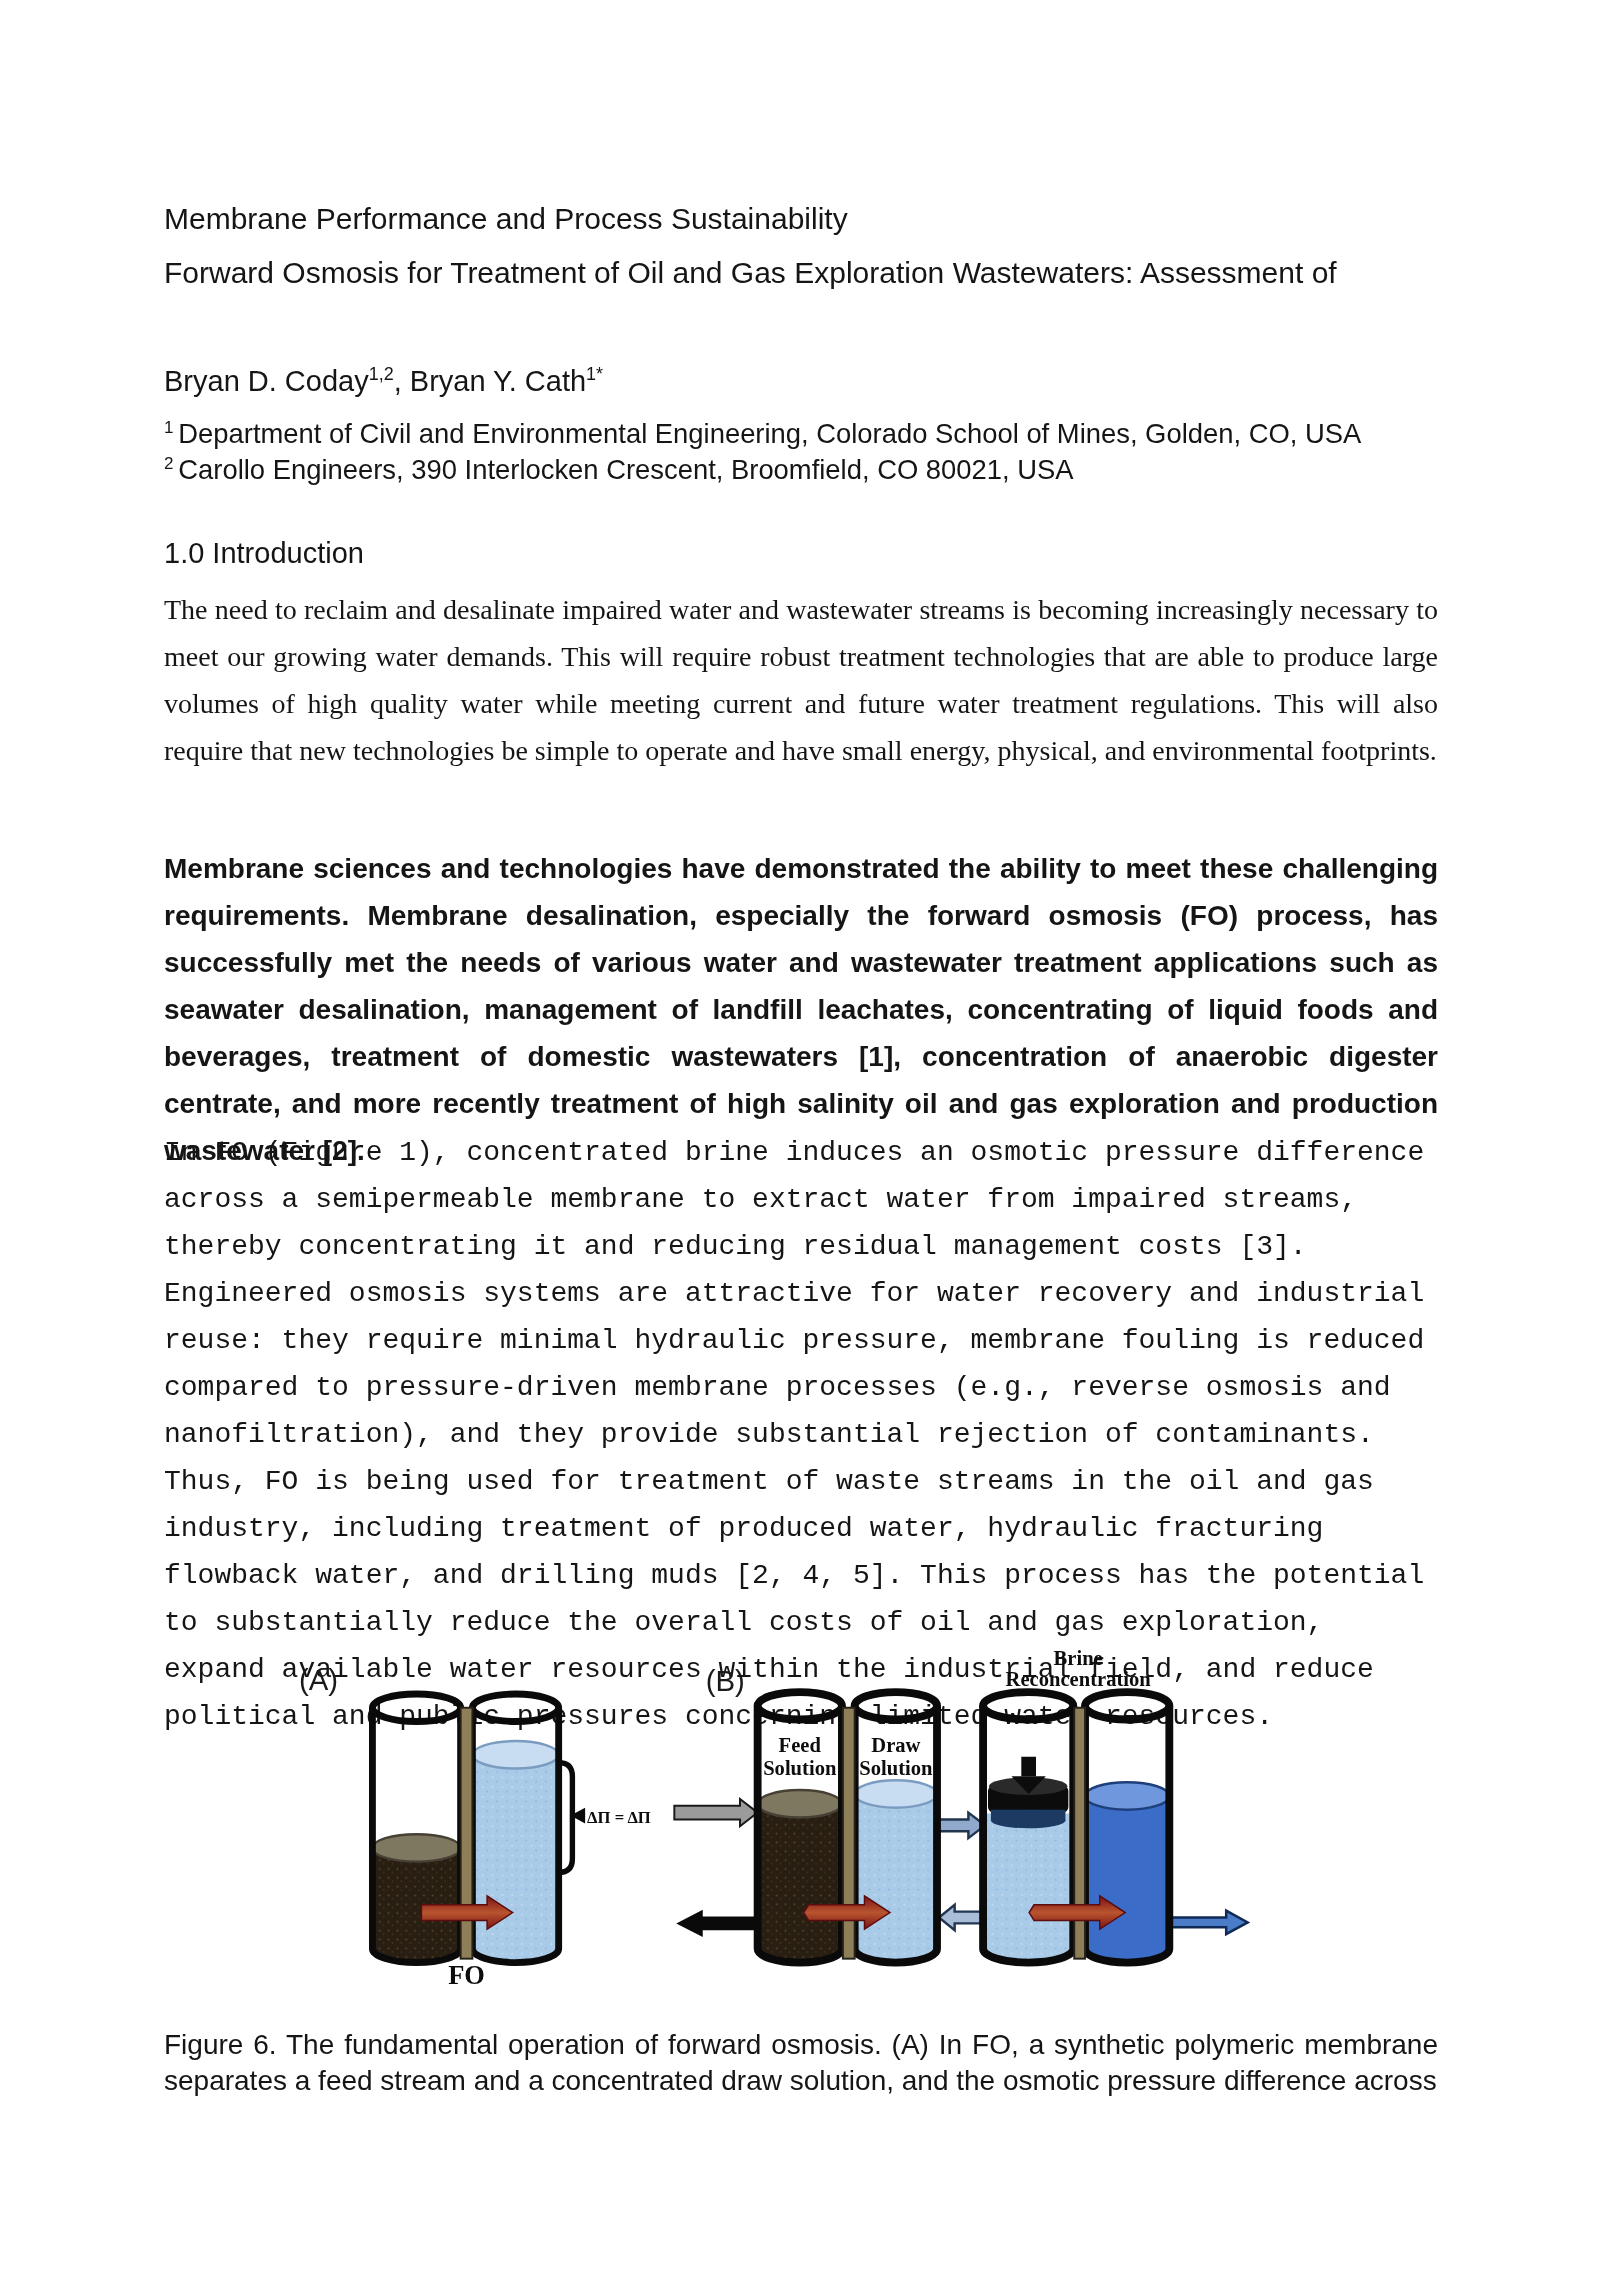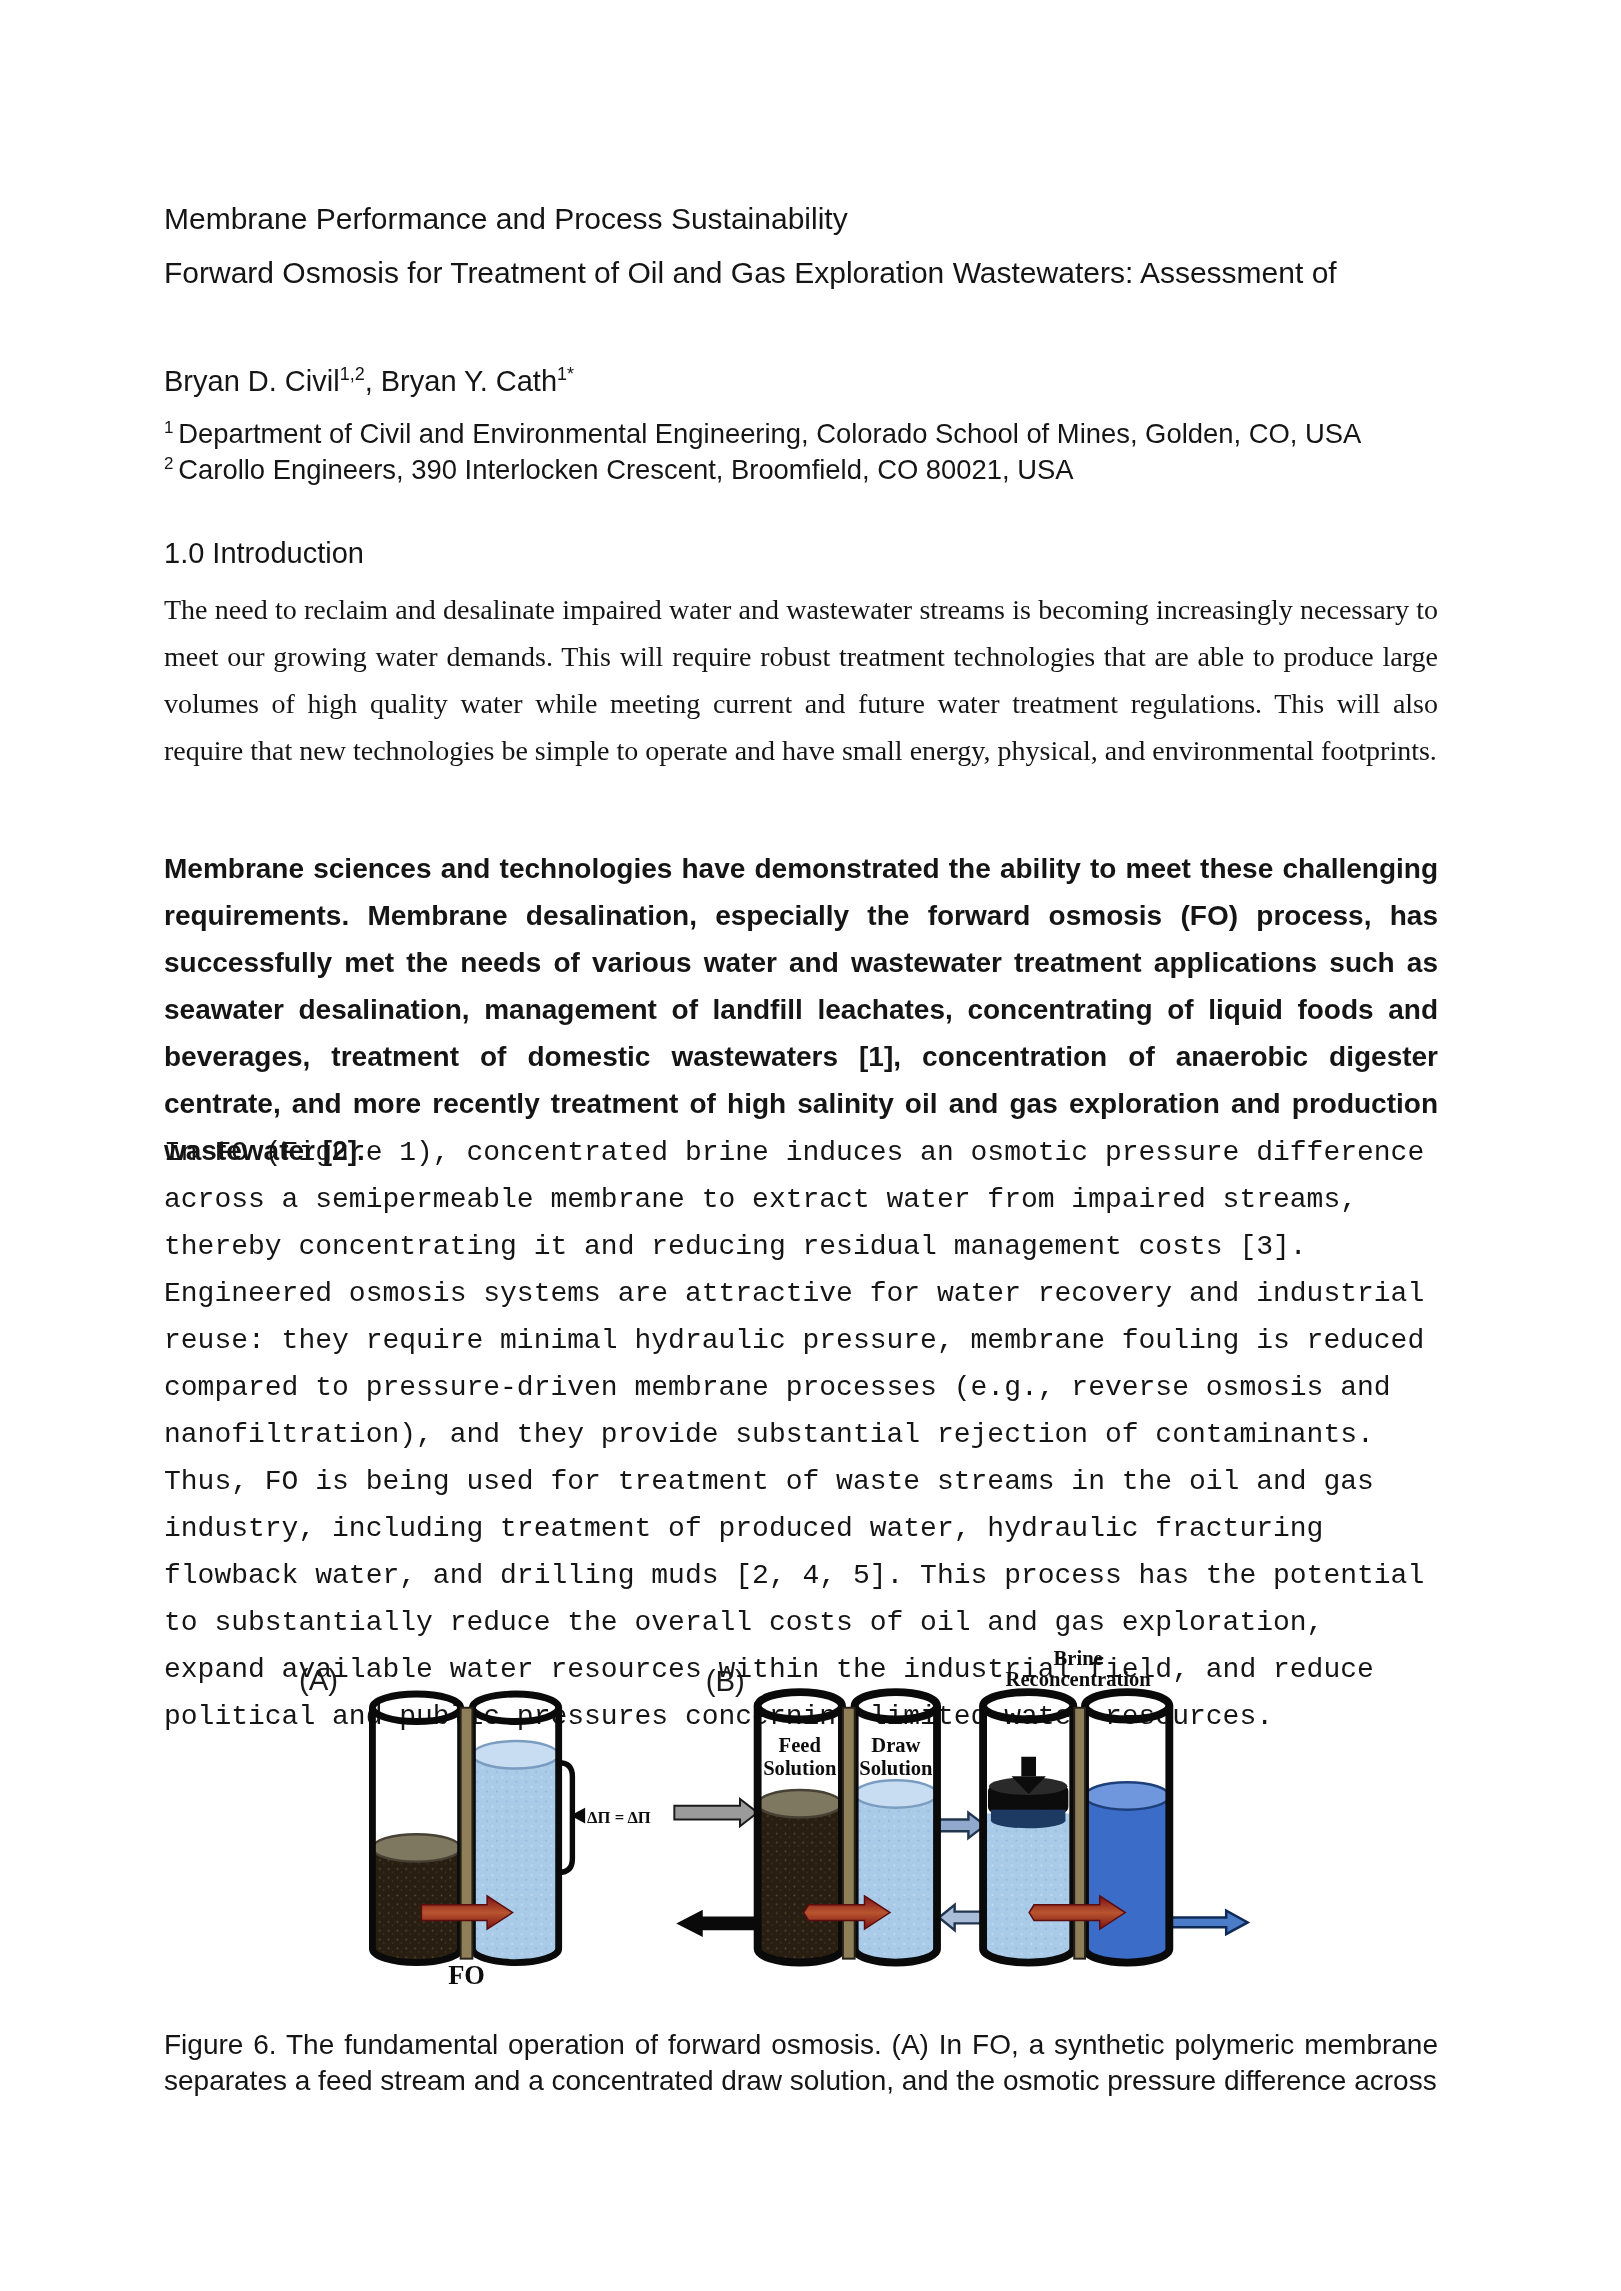--- a/index.html
+++ b/index.html
@@ -23,21 +23,21 @@
   svg text.sans{font-family:"Liberation Sans",sans-serif;fill:#1a1a1a;}
 </style>
 </head>
 <body>
 
 <div class="abs title">
   <div>Membrane Performance and Process Sustainability</div>
   <div>Forward Osmosis for Treatment of Oil and Gas Exploration Wastewaters: Assessment of</div>
 </div>
 
-<div class="abs authors"><span>Bryan D. Civil</span><sup>1,2</sup><span>, </span><span>Bryan Y. Cath</span><sup>1*</sup></div>
+<div class="abs authors"><span>Bryan D. Coday</span><sup>1,2</sup><span>, </span><span>Bryan Y. Cath</span><sup>1*</sup></div>
 
 <div class="abs affils">
   <div class="affil"><sup>1</sup><span>Department of Civil and Environmental Engineering, Colorado School of Mines, Golden, CO, USA</span></div>
   <div class="affil"><sup>2</sup><span>Carollo Engineers, 390 Interlocken Crescent, Broomfield, CO 80021, USA</span></div>
 </div>
 
 <div class="abs heading">1.0 Introduction</div>
 
 <div class="abs para p1 justify">The need to reclaim and desalinate impaired water and wastewater streams is becoming increasingly necessary to meet our growing water demands. This will require robust treatment technologies that are able to produce large volumes of high quality water while meeting current and future water treatment regulations. This will also require that new technologies be simple to operate and have small energy, physical, and environmental footprints.</div>
 <div class="abs para p2 justify">Membrane sciences and technologies have demonstrated the ability to meet these challenging requirements. Membrane desalination, especially the forward osmosis (FO) process, has successfully met the needs of various water and wastewater treatment applications such as seawater desalination, management of landfill leachates, concentrating of liquid foods and beverages, treatment of domestic wastewaters [1], concentration of anaerobic digester centrate, and more recently treatment of high salinity oil and gas exploration and production wastewater [2].</div>

